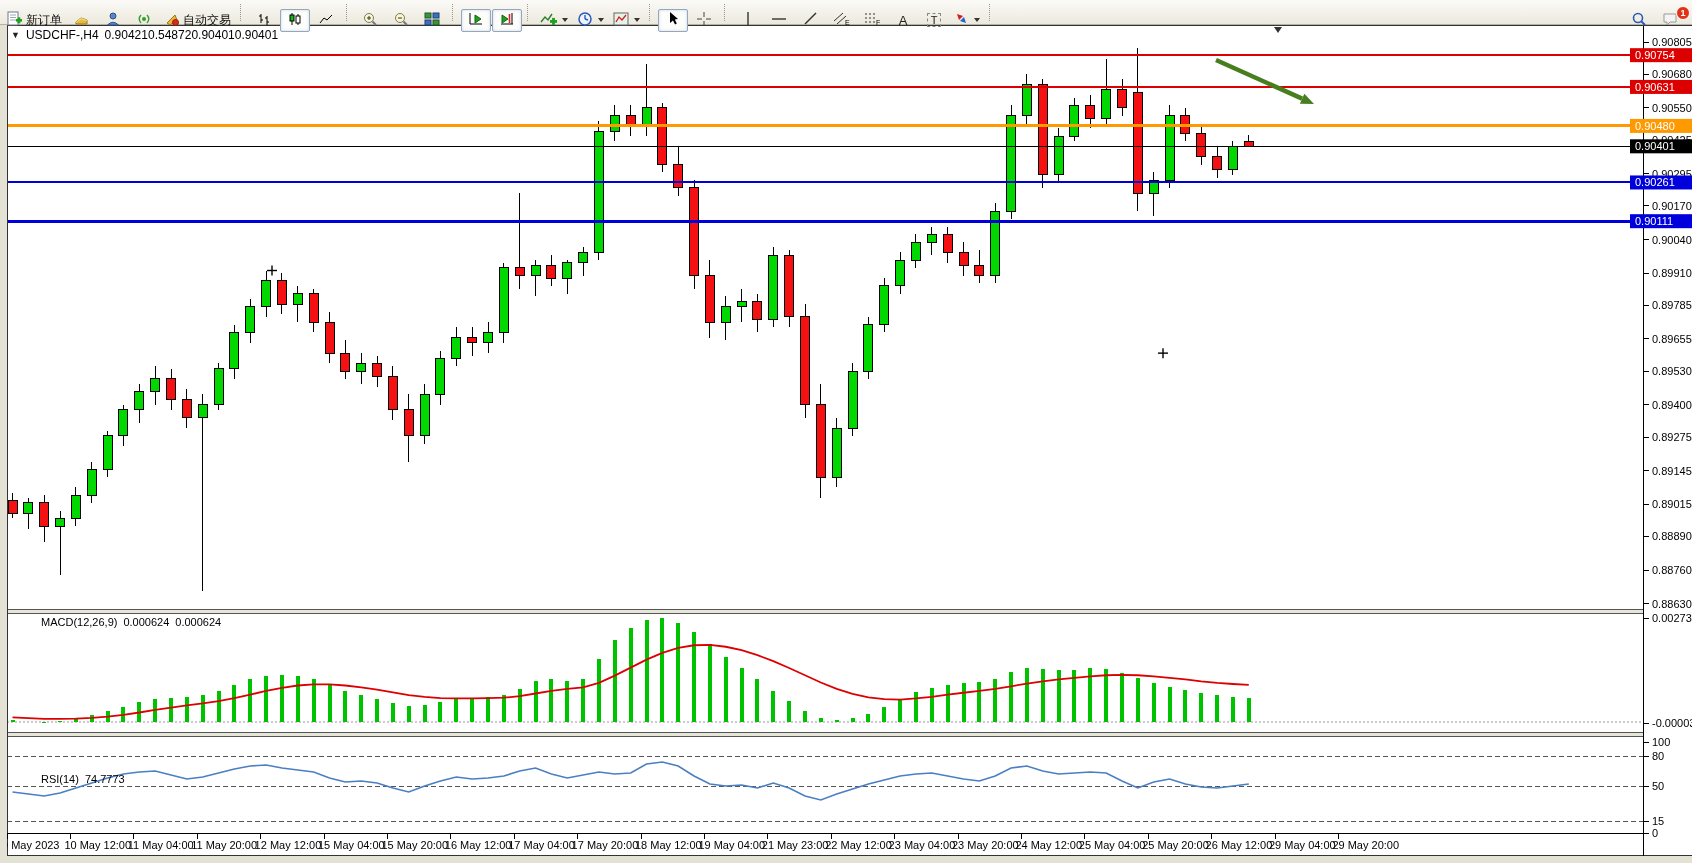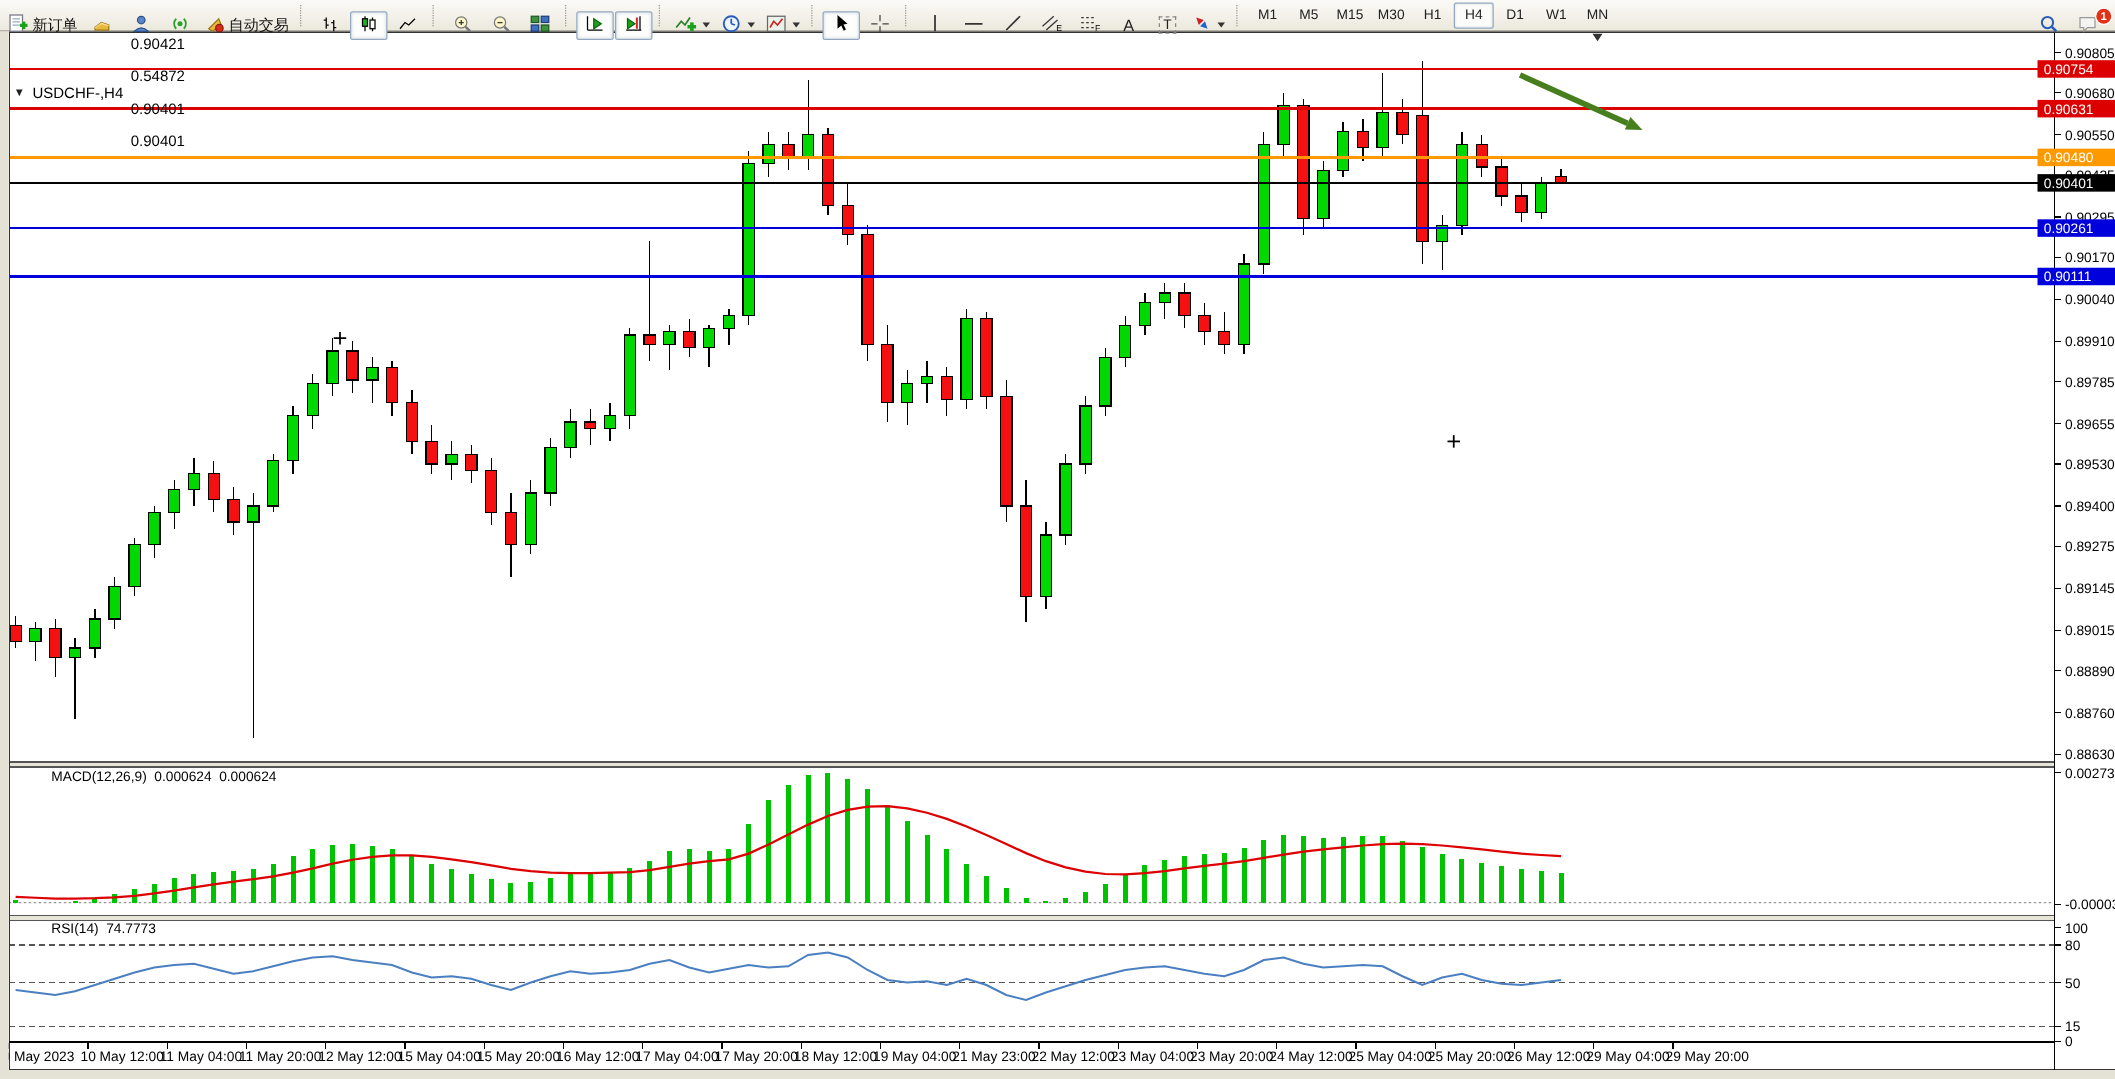--- a/index.html
+++ b/index.html
@@ -260,31 +260,20 @@
     <span>
       <svg width="15" height="15">
           <polygon points="3,3 9,5 5,9" fill="#c22"></polygon>
           <polygon points="12,12 6,10 10,6" fill="#26c"></polygon>
         </svg>
     </span>
     <span class="caret"></span>
   </div>
   <div class="grip"></div>
 
-  <div class="tf-wrap" id="tf-wrap">
-      <div class="tf-btn">M1</div>
-      <div class="tf-btn">M5</div>
-      <div class="tf-btn">M15</div>
-      <div class="tf-btn">M30</div>
-      <div class="tf-btn">H1</div>
-      <div class="tf-btn active">H4</div>
-      <div class="tf-btn">D1</div>
-      <div class="tf-btn">W1</div>
-      <div class="tf-btn">MN</div>
-    </div>
 
   <div class="spacer"></div>
 
   <div class="tb-btn">
     <span>
       <svg width="16" height="16">
           <circle cx="7" cy="7" r="4.5" fill="none" stroke="#2a5bb8" stroke-width="1.6"></circle>
           <line x1="10.5" y1="10.5" x2="14" y2="14" stroke="#2a5bb8" stroke-width="2"></line>
         </svg>
     </span>
@@ -678,30 +667,30 @@
       <polygon points="1314,104 1299.8877488478158,103.69280719787461 1304.3932432789882,93.65784232844554" fill="#477f1f"></polygon>
       <line x1="267" y1="270.50700000000063" x2="277" y2="270.50700000000063" stroke="#000" stroke-width="1.4"></line>
       <line x1="272" y1="265.50700000000063" x2="272" y2="275.50700000000063" stroke="#000" stroke-width="1.4"></line>
       <line x1="1158" y1="353.13100000000014" x2="1168" y2="353.13100000000014" stroke="#000" stroke-width="1.4"></line>
       <line x1="1163" y1="348.13100000000014" x2="1163" y2="358.13100000000014" stroke="#000" stroke-width="1.4"></line>
     </svg>
 
   <div class="chart-title">
     <span class="dd">▼</span>
     <span>USDCHF-,H4</span>
-    <span style="display:flex;gap:12px;flex-direction:column;">
+    <span style="display:flex;gap:0;">
       <span>0.90421</span>
       <span>0.54872</span>
       <span>0.90401</span>
       <span>0.90401</span>
     </span>
   </div>
 
   <div class="pane-label" style="top:591px;">
     <span>MACD(12,26,9)</span>
     <span>0.000624</span>
     <span>0.000624</span>
   </div>
-  <div class="pane-label" style="top:712px;">
+  <div class="pane-label" style="top:748px;">
     <span>RSI(14)</span>
     <span>74.7773</span>
   </div>
 </div>
 
 </body></html>

